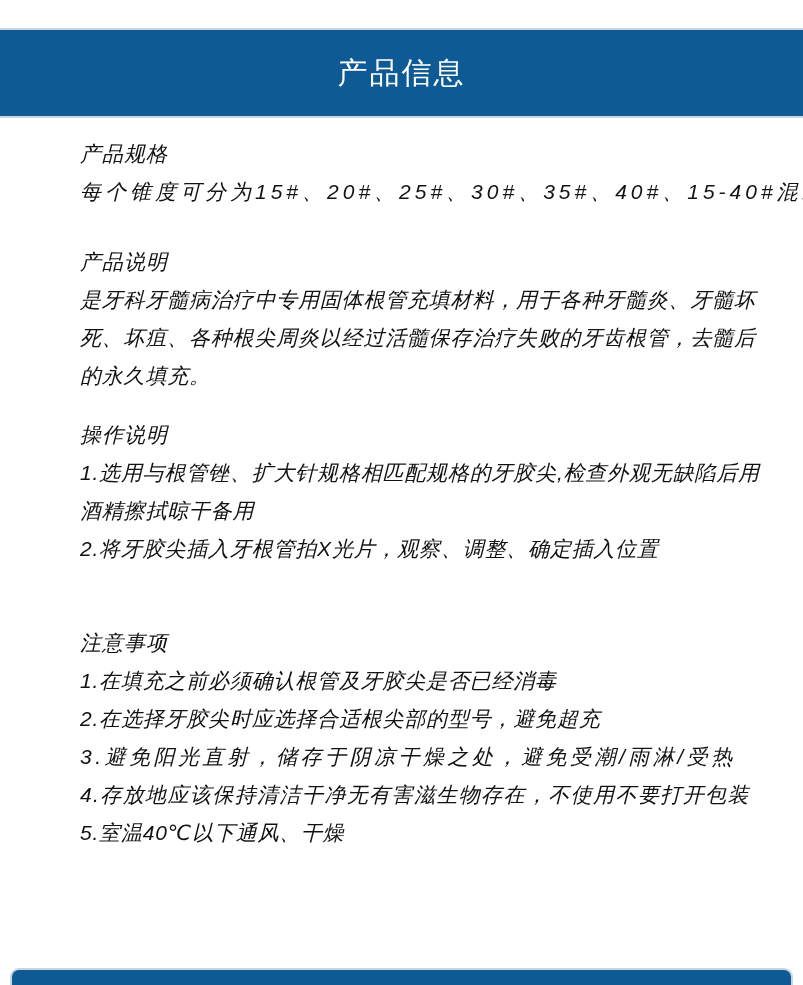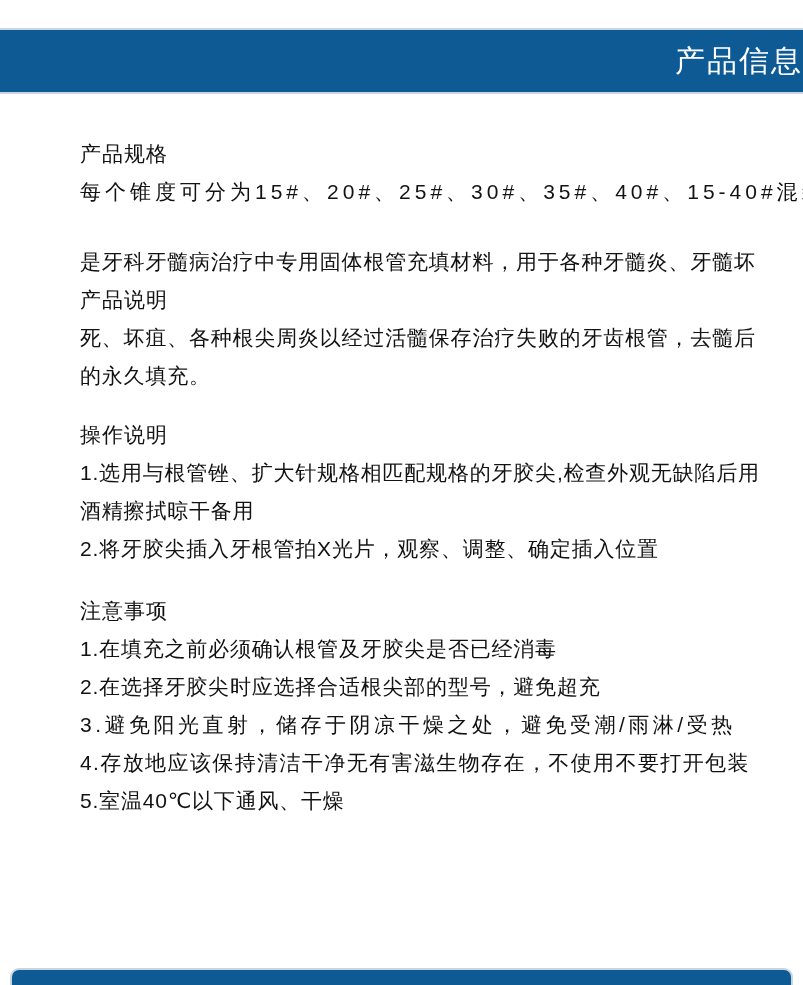--- a/index.html
+++ b/index.html
@@ -8,43 +8,43 @@
     width: 803px; height: 985px;
     font-family: "Liberation Sans", "DejaVu Sans", sans-serif;
     position: relative; overflow: hidden;
   }
   .page {
     position: absolute; inset: 0;
     background: #ffffff;
   }
   .header-bar {
     position: absolute; top: 28px; left: 0; right: 0;
-    height: 66px;
+    height: 90px;
     background: #0d5a94;
     border-top: 2px solid #c9d6e0;
     border-bottom: 2px solid #c9d6e0;
-    display: flex; align-items: center; justify-content: flex-end;
+    display: flex; align-items: center; justify-content: center;
   }
   .header-title {
     color: #ffffff;
     font-size: 30px;
     font-weight: 500;
     letter-spacing: 2px;
     line-height: 1;
   }
   .content {
     position: absolute; top: 110px; left: 80px; right: 36px;
     padding-top: 25px;
     color: #121212;
     font-size: 21px;
   }
-  .section { display: block; }
+  .section { display: block; font-style: italic; }
   .section.s-desc  { margin-top: 32px; }
   .section.s-ops   { margin-top: 21px; }
-  .section.s-notes { margin-top: 24px; }
+  .section.s-notes { margin-top: 56px; }
   .t-line {
     display: block;
     height: 38px;
     line-height: 38px;
     white-space: nowrap;
     letter-spacing: 0.8px;
   }
   .heading { letter-spacing: 1px; }
   .spaced-sm { letter-spacing: 4px; }
   .spaced-lg { letter-spacing: 3.5px; }
@@ -68,22 +68,22 @@
   </div>
 
   <div class="content">
 
     <div class="section s-spec">
       <div class="t-line heading">产品规格</div>
       <div class="t-line spaced-sm">每个锥度可分为15#、20#、25#、30#、35#、40#、15-40#混装</div>
     </div>
 
     <div class="section s-desc">
+      <div class="t-line heading">产品说明</div>
       <div class="t-line">是牙科牙髓病治疗中专用固体根管充填材料，用于各种牙髓炎、牙髓坏</div>
-      <div class="t-line heading">产品说明</div>
       <div class="t-line">死、坏疽、各种根尖周炎以经过活髓保存治疗失败的牙齿根管，去髓后</div>
       <div class="t-line">的永久填充。</div>
     </div>
 
     <div class="section s-ops">
       <div class="t-line heading">操作说明</div>
       <div class="t-line">1.选用与根管锉、扩大针规格相匹配规格的牙胶尖,检查外观无缺陷后用</div>
       <div class="t-line">酒精擦拭晾干备用</div>
       <div class="t-line">2.将牙胶尖插入牙根管拍X光片，观察、调整、确定插入位置</div>
     </div>

